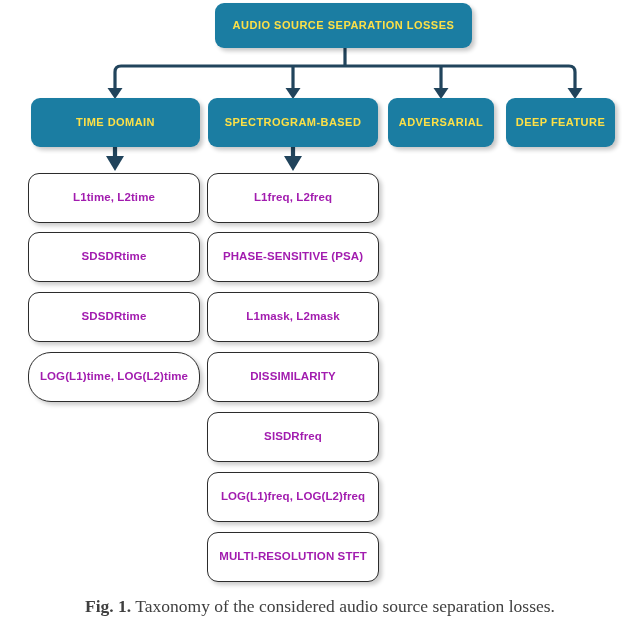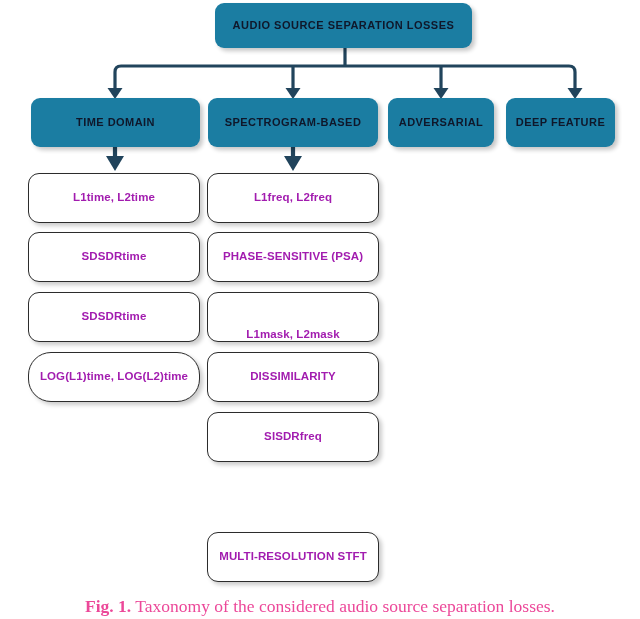--- a/index.html
+++ b/index.html
@@ -44,21 +44,21 @@
 
   .node .label {
     display: block;
     line-height: 1.15;
     letter-spacing: 0.2px;
   }
 
   
   .node.teal {
     background: #1b7da2;
-    color: #0f172a;
+    color: #fde047;
     border: none;
     box-shadow: 3px 3px 4px rgba(0,0,0,0.22);
     font-weight: bold;
   }
   .node.teal .label {
     font-size: 11px;
     letter-spacing: 0.45px;
   }
 
   
@@ -82,21 +82,21 @@
   }
 
   
   #caption {
     position: absolute;
     left: 0;
     top: 596px;
     width: 640px;
     font-family: "Liberation Serif", serif;
     font-size: 17.5px;
-    color: #ec4899;
+    color: #404040;
     white-space: nowrap;
     text-align: center;
     overflow: hidden;
   }
   #caption .fignum {
     font-weight: bold;
   }
 </style>
 </head>
 <body>
@@ -168,28 +168,31 @@
   <div class="node leaf" style="left:28px; top:352px; width:172px; height:50px;border-radius:23px;">
     <span class="label">LOG(L1)time, LOG(L2)time</span>
   </div>
 
   <div class="node leaf" style="left:207px; top:173px; width:172px; height:50px;">
     <span class="label">L1freq, L2freq</span>
   </div>
   <div class="node leaf" style="left:207px; top:232px; width:172px; height:50px;">
     <span class="label">PHASE-SENSITIVE (PSA)</span>
   </div>
-  <div class="node leaf" style="left:207px; top:292px; width:172px; height:50px;align-items:flex-end;">
+  <div class="node leaf" style="left:207px; top:292px; width:172px; height:50px;">
     <span class="label">L1mask, L2mask</span>
   </div>
   <div class="node leaf" style="left:207px; top:352px; width:172px; height:50px;">
     <span class="label">DISSIMILARITY</span>
   </div>
   <div class="node leaf" style="left:207px; top:412px; width:172px; height:50px;">
     <span class="label">SISDRfreq</span>
+  </div>
+  <div class="node leaf" style="left:207px; top:472px; width:172px; height:50px;">
+    <span class="label">LOG(L1)freq, LOG(L2)freq</span>
   </div>
   <div class="node leaf" style="left:207px; top:532px; width:172px; height:50px;">
     <span class="label">MULTI-RESOLUTION STFT</span>
   </div>
 
 </div>
 
 <div id="caption">
   <span class="fignum">Fig. 1.</span>
   <span>Taxonomy of the considered audio source separation losses.</span>

